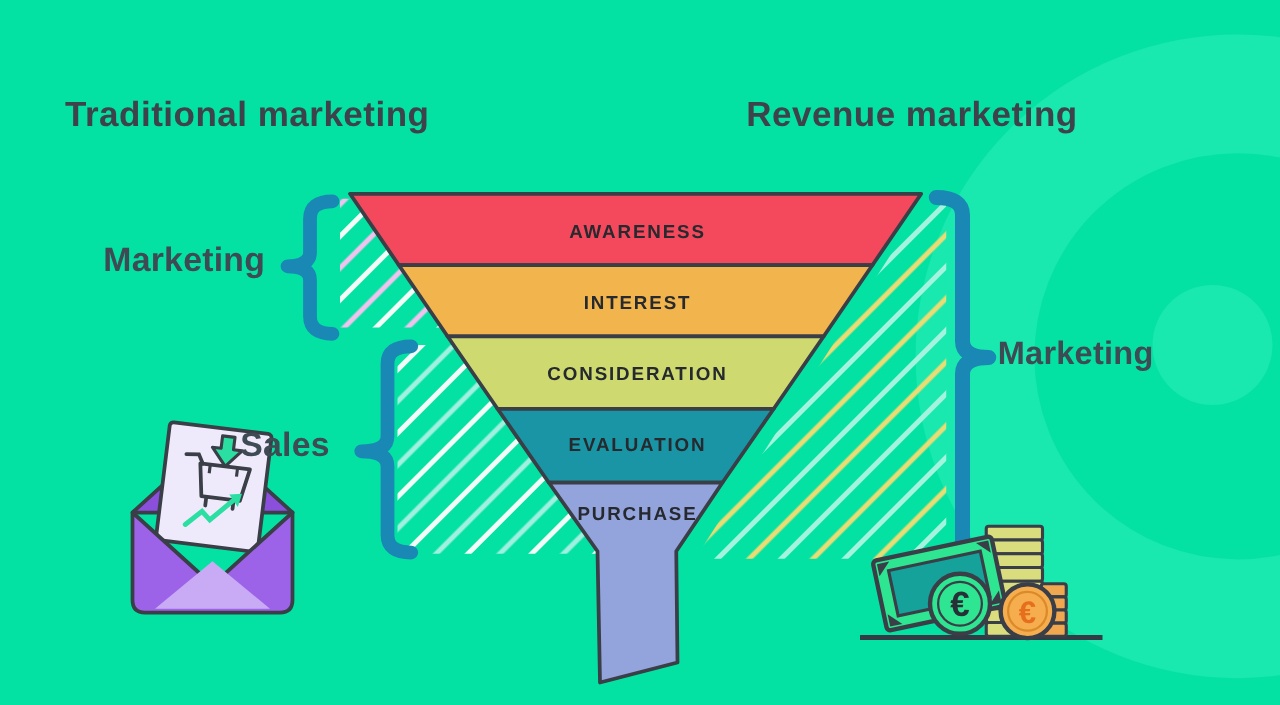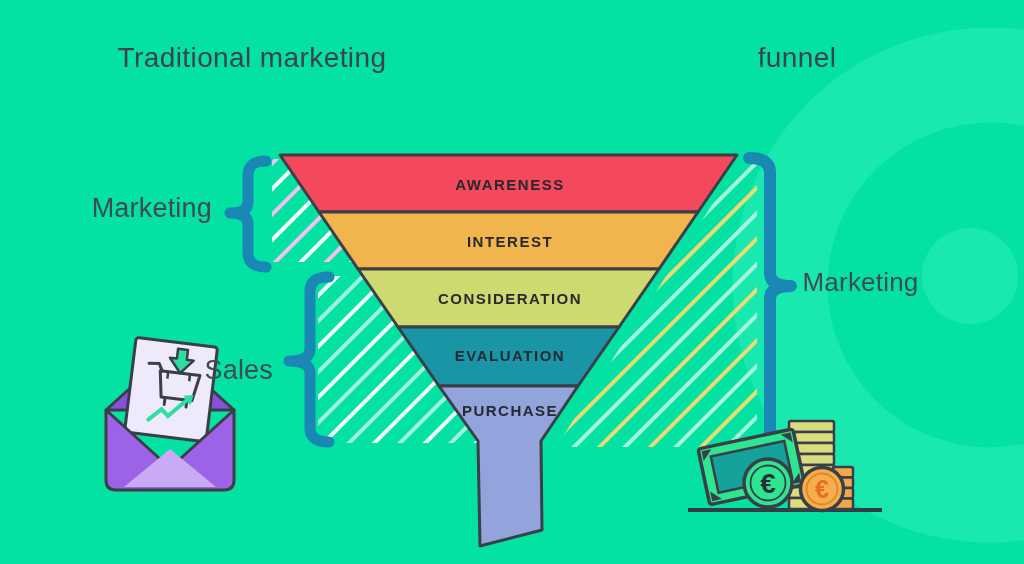--- a/index.html
+++ b/index.html
@@ -3,32 +3,32 @@
 <meta charset="utf-8">
 <style>
   html,body{margin:0;padding:0;background:#222;}
   .canvas{
     position:relative;width:1024px;height:564px;overflow:hidden;
     background:#04E2A3;
     font-family:"Liberation Sans", sans-serif;
   }
   .scene{position:absolute;left:0;top:0;}
   .heading{
-    position:absolute;text-align:center;
-    font-weight:400;font-size:28px;line-height:35px;
-    color:#3E434B;letter-spacing:.4px;
+    position:absolute;text-align:left;
+    font-weight:700;font-size:28px;line-height:35px;
+    color:#3E434B;letter-spacing:.4px;margin-top:34px;
   }
   .heading-left{left:52px;top:40px;width:400px;}
   .heading-right{left:597px;top:40px;width:400px;}
   .side-label{
-    position:absolute;color:#3E4B55;font-size:27px;font-weight:400;
+    position:absolute;color:#3E4B55;font-size:27px;font-weight:700;
     letter-spacing:.2px;
   }
   .label-marketing{left:60px;top:193px;width:152px;text-align:right;}
-  .label-sales{left:183px;top:355px;width:90px;text-align:right;}
+  .label-sales{left:183px;top:341px;width:90px;text-align:center;}
   .label-right{left:788px;top:269px;width:145px;text-align:center;line-height:26px;font-size:26px;}
 </style>
 </head>
 <body>
 
 <div class="canvas">
 
   <svg class="scene" width="1024" height="564" viewBox="0 0 1024 564">
     <defs>
       <pattern id="hatchPink" width="36" height="36" patternUnits="userSpaceOnUse" patternTransform="rotate(45)">
@@ -133,21 +133,21 @@
         <circle cx="822" cy="489" r="15.5" fill="none" stroke="#DB8A2A" stroke-width="1.8"></circle>
         <text x="822" y="498" text-anchor="middle" font-family="Liberation Sans, sans-serif" font-weight="700" font-size="25" fill="#E66F1E">€</text>
       </g>
     </g>
   </svg>
 
   <div class="heading heading-left">
     <div>Traditional marketing</div>
   </div>
   <div class="heading heading-right">
-    <div>funnel</div>
+    <div>Revenue marketing</div>
   </div>
 
   <div class="side-label label-marketing">Marketing</div>
   <div class="side-label label-sales">Sales</div>
   <div class="side-label label-right">
     <div>Marketing</div>
   </div>
 
 </div>
 

